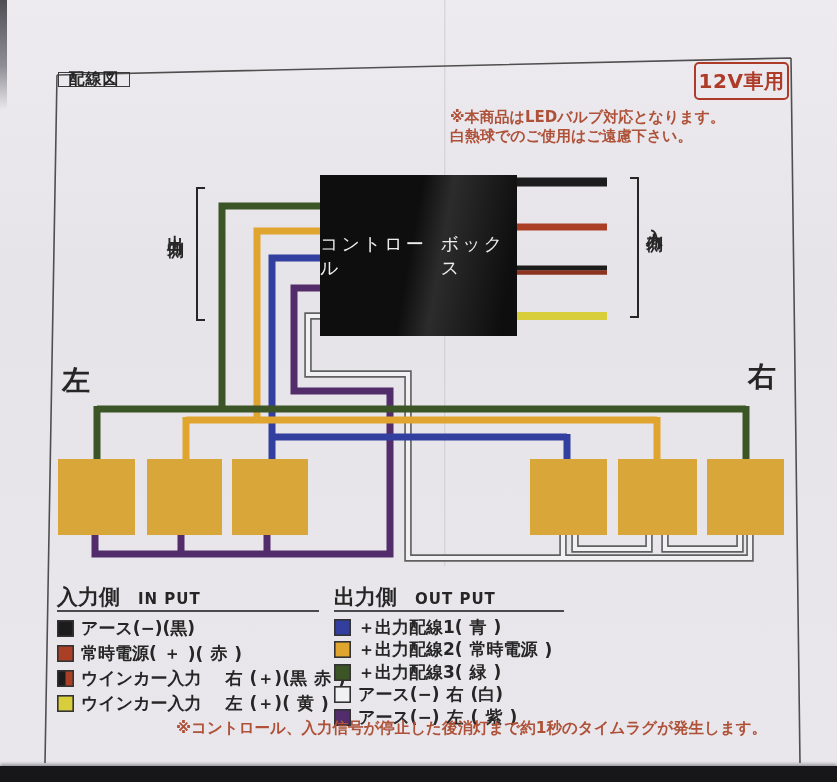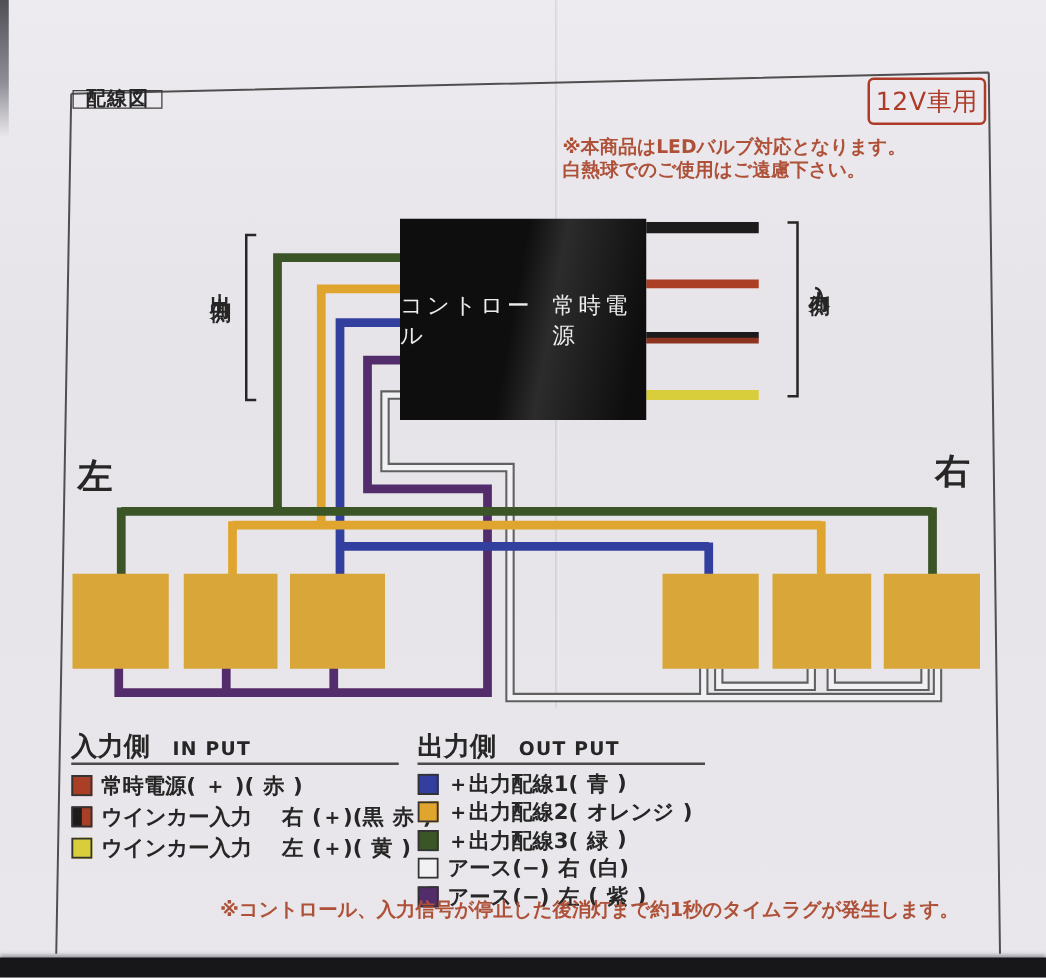--- a/index.html
+++ b/index.html
@@ -11,21 +11,21 @@
   .abs{position:absolute;}
   #paper-crease{left:444px;top:0;width:3px;height:566px;
     background:linear-gradient(90deg,rgba(90,85,100,.16),rgba(255,255,255,.25));}
   #edge-shadow{left:0;top:0;width:7px;height:110px;
     background:linear-gradient(180deg,#504f56,#8f8e96 60%,rgba(160,160,168,0));}
   #diagram-svg{left:0;top:0;}
   #title-box{left:58px;top:72px;width:72px;height:15px;border:1.6px solid #3c3c3c;
     box-sizing:border-box;font-size:16px;font-weight:bold;color:var(--c-ink);
     display:flex;align-items:center;justify-content:center;letter-spacing:1px;}
   #voltage-badge{left:694px;top:62px;width:95px;height:38px;border:2.5px solid var(--c-badge_red);
-    box-sizing:border-box;border-radius:5px;color:var(--c-badge_red);font-size:20px;font-weight:normal;
+    box-sizing:border-box;border-radius:5px;color:var(--c-badge_red);font-size:20px;font-weight:bold;
     display:flex;align-items:center;justify-content:center;letter-spacing:0.5px;}
   #led-note{left:450px;top:108px;width:342px;color:var(--c-note_red);
     font-size:15px;font-weight:bold;line-height:19px;}
   #led-note span{display:block;}
   #control-box{left:320px;top:175px;width:197px;height:161px;
     background:linear-gradient(100deg,var(--c-box_dark) 46%,var(--c-box_light) 60%,var(--c-box_dark) 92%);
     color:#ededed;display:flex;flex-direction:row;align-items:center;justify-content:center;
     gap:7px;font-size:18px;letter-spacing:3px;}
   .vlabel{writing-mode:vertical-rl;text-orientation:upright;font-size:17px;font-weight:bold;
     color:var(--c-ink);letter-spacing:4px;}
@@ -102,37 +102,49 @@
 
 <div class="abs" id="voltage-badge">12V車用</div>
 
 <div class="abs" id="led-note">
   <span>※本商品はLEDバルブ対応となります。</span>
   <span>白熱球でのご使用はご遠慮下さい。</span>
 </div>
 
 <div class="abs" id="control-box">
   <span>コントロール</span>
-  <span>常時電源</span>
+  <span>ボックス</span>
 </div>
 
 <div class="abs vlabel" id="output-side-label">出力側</div>
 <div class="abs vlabel" id="input-side-label">入力側</div>
 
 <div class="abs big-dir" id="left-label">左</div>
 <div class="abs big-dir" id="right-label">右</div>
 
 <div class="abs legend" id="legend-input">
   <div class="lhead">
     <span class="jp">入力側</span>
     <span class="en">IN PUT</span>
   </div>
   <div class="lrows">
     <div class="lrow">
       <svg width="17" height="17">
+        <rect x="0" y="0" width="17" height="17" fill="#1c1c1c"></rect>
+        <rect x="8.5" y="0" width="8.5" height="17" fill="#1c1c1c"></rect>
+        <rect x="0.8" y="0.8" width="15.4" height="15.4" fill="none" stroke="#333" stroke-width="1.6"></rect>
+      </svg>
+      <span class="c-ink">アース(−)(黒)</span>
+      <span></span>
+      <span></span>
+      <span></span>
+      <span></span>
+    </div>
+    <div class="lrow">
+      <svg width="17" height="17">
         <rect x="0" y="0" width="17" height="17" fill="#ab3f26"></rect>
         <rect x="8.5" y="0" width="8.5" height="17" fill="#ab3f26"></rect>
         <rect x="0.8" y="0.8" width="15.4" height="15.4" fill="none" stroke="#333" stroke-width="1.6"></rect>
       </svg>
       <span class="c-ink">常時電源(</span>
       <span class="c-red">＋</span>
       <span class="c-ink">)(</span>
       <span class="c-red">赤</span>
       <span class="c-ink">)</span>
     </div>
@@ -181,21 +193,21 @@
       <span></span>
       <span></span>
     </div>
     <div class="lrow">
       <svg width="17" height="17">
         <rect x="0" y="0" width="17" height="17" fill="#e0a52f"></rect>
         <rect x="8.5" y="0" width="8.5" height="17" fill="#e0a52f"></rect>
         <rect x="0.8" y="0.8" width="15.4" height="15.4" fill="none" stroke="#333" stroke-width="1.6"></rect>
       </svg>
       <span class="c-ink">＋出力配線2(</span>
-      <span class="c-orange">オレンジ</span>
+      <span class="c-orange">常時電源</span>
       <span class="c-ink">)</span>
       <span></span>
       <span></span>
     </div>
     <div class="lrow">
       <svg width="17" height="17">
         <rect x="0" y="0" width="17" height="17" fill="#3c5526"></rect>
         <rect x="8.5" y="0" width="8.5" height="17" fill="#3c5526"></rect>
         <rect x="0.8" y="0.8" width="15.4" height="15.4" fill="none" stroke="#333" stroke-width="1.6"></rect>
       </svg>

